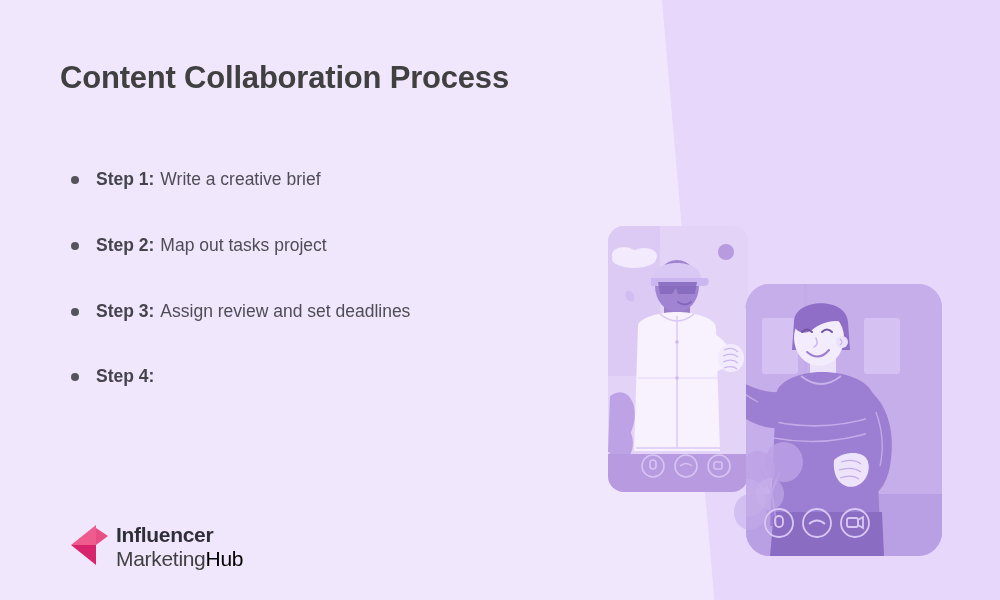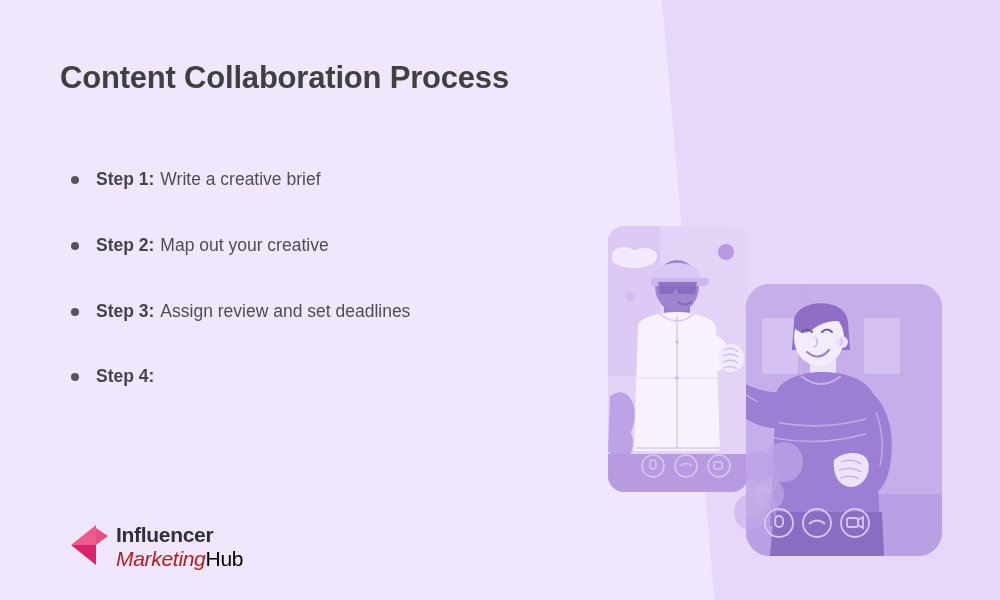--- a/index.html
+++ b/index.html
@@ -111,21 +111,21 @@
     font-weight: bold;
     color: #2f2f38;
     letter-spacing: -0.3px;
   }
   .logo-line2 {
     font-size: 21px;
     font-weight: normal;
     letter-spacing: -0.3px;
     margin-top: 3px;
   }
-  .logo-marketing { color: #b91c1c; font-style: italic; }
+  .logo-marketing { color: #404040; }
   .logo-hub { color: #000000; }
 
   
   .illustration {
     position: absolute;
     left: 598px;
     top: 226px;
     width: 402px;
     height: 374px;
   }
@@ -146,21 +146,21 @@
 
       <li class="step-item">
         <span class="step-bullet"></span>
         <span class="step-label">Step 1:</span>
         <span class="step-text">Write a creative brief</span>
       </li>
 
       <li class="step-item">
         <span class="step-bullet"></span>
         <span class="step-label">Step 2:</span>
-        <span class="step-text">Map out your creative</span>
+        <span class="step-text">Map out tasks project</span>
       </li>
 
       <li class="step-item">
         <span class="step-bullet"></span>
         <span class="step-label">Step 3:</span>
         <span class="step-text">Assign review and set deadlines</span>
       </li>
 
       <li class="step-item">
         <span class="step-bullet"></span>

